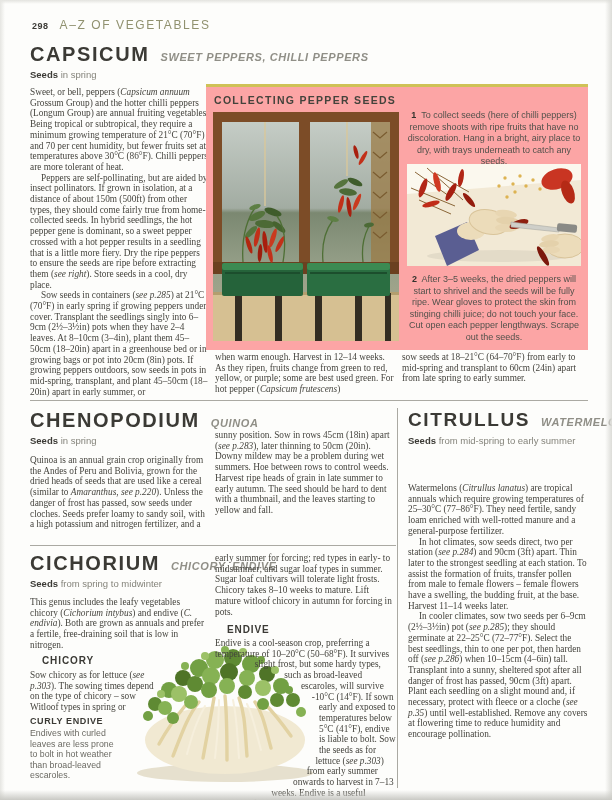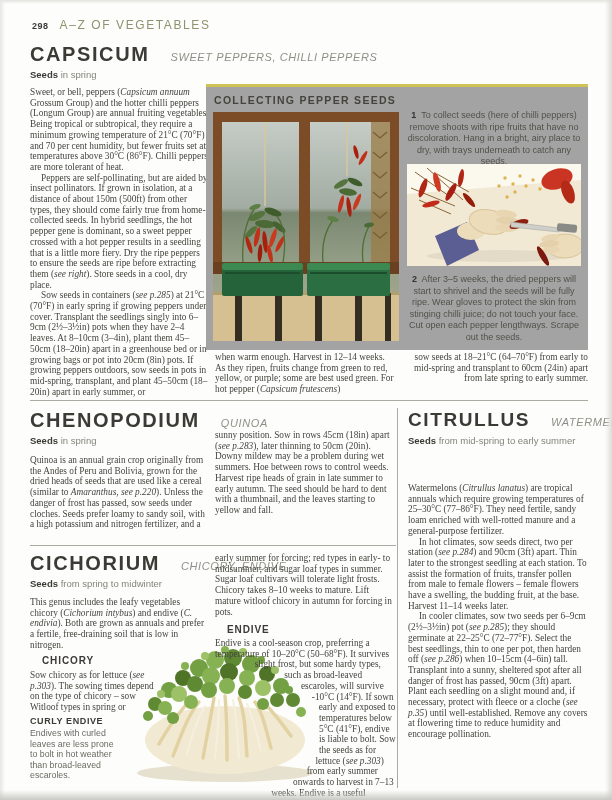--- a/index.html
+++ b/index.html
@@ -12,32 +12,32 @@
   .edge-top{left:0;top:0;width:612px;height:4px;background:linear-gradient(#e3e3df,rgba(255,255,255,0));}
   .edge-left{left:0;top:0;width:5px;height:800px;background:linear-gradient(90deg,#e6e6e2,rgba(255,255,255,0));}
   .edge-right{right:0;top:0;width:7px;height:800px;background:linear-gradient(270deg,#dcdcd8,rgba(255,255,255,0));}
   .edge-bottom{left:0;bottom:0;width:612px;height:10px;background:linear-gradient(rgba(255,255,255,0),#c9c9c4);}
 
   .abs{position:absolute;}
   .runhead-num{font-size:9px;font-weight:bold;color:#3b3a35;letter-spacing:.5px;}
   .runhead{font-size:12px;letter-spacing:1.6px;color:#90916f;margin-left:11px;}
 
   .sec-title{font-size:20px;font-weight:bold;letter-spacing:1.6px;color:#3b3a35;line-height:1;}
-  .sec-sub{font-size:11px;font-style:italic;font-weight:normal;color:#908f87;letter-spacing:.6px;margin-left:21px;}
+  .sec-sub{font-size:11px;font-style:italic;font-weight:bold;color:#908f87;letter-spacing:.6px;margin-left:11px;}
   .seeds{font-size:9.5px;color:#85847b;}
   .seeds b{color:#3b3a35;font-weight:bold;}
 
   .body{font-family:"Liberation Serif",serif;font-size:9.3px;line-height:10.7px;color:#45443e;text-align:left;}
   .body p{margin:0;}
   .body p.ind{text-indent:11px;}
   .body i{font-style:italic;}
 
   .subhead{font-size:10px;font-weight:bold;letter-spacing:.9px;color:#3b3a35;padding-left:12px;}
 
-  .seedbox{background:#a3a3a3;border-top:3px solid #cfc257;}
+  .seedbox{background:#fca5a5;border-top:3px solid #cfc257;}
   .box-title{font-size:10.5px;font-weight:600;letter-spacing:1.3px;color:#44433c;}
   .step{font-size:9px;line-height:11.6px;color:#52514b;margin:0;text-align:center;}
   .step b{color:#33322d;}
 
   .caption-title{font-size:9px;font-weight:bold;letter-spacing:.6px;color:#3b3a35;}
   .caption{font-size:8.8px;line-height:10.5px;color:#6b6a63;}
 
   .hr{position:absolute;height:1px;background:#aaa9a2;}
   .vr{position:absolute;width:1px;background:#aaa9a2;}
 
@@ -200,21 +200,21 @@
 
   <p class="abs step" style="left:201px;top:187px;width:174px;">
     <b>2</b>&nbsp;
     <span>After 3–5 weeks, the dried peppers will start to shrivel and the seeds will be fully ripe. Wear gloves to protect the skin from stinging chilli juice; do not touch your face. Cut open each pepper lengthways. Scrape out the seeds.</span>
   </p>
 </div>
 
 <div class="abs body" style="left:215px;top:352px;width:182px;">
   <p>when warm enough. Harvest in 12–14 weeks. As they ripen, fruits change from green to red, yellow, or purple; some are best used green. For hot pepper (<i>Capsicum frutescens</i>)</p>
 </div>
-<div class="abs body" style="left:402px;top:352px;width:186px;text-align:right;">
+<div class="abs body" style="left:402px;top:352px;width:186px;">
   <p>sow seeds at 18–21°C (64–70°F) from early to mid-spring and transplant to 60cm (24in) apart from late spring to early summer.</p>
 </div>
 
 <div class="hr" style="left:30px;top:400px;width:558px;"></div>
 <div class="hr" style="left:30px;top:545px;width:366px;"></div>
 <div class="vr" style="left:397px;top:408px;height:380px;"></div>
 
 <div class="abs" style="left:30px;top:410px;white-space:nowrap;">
   <span class="sec-title">CHENOPODIUM</span><span class="sec-sub">QUINOA</span>
 </div>

